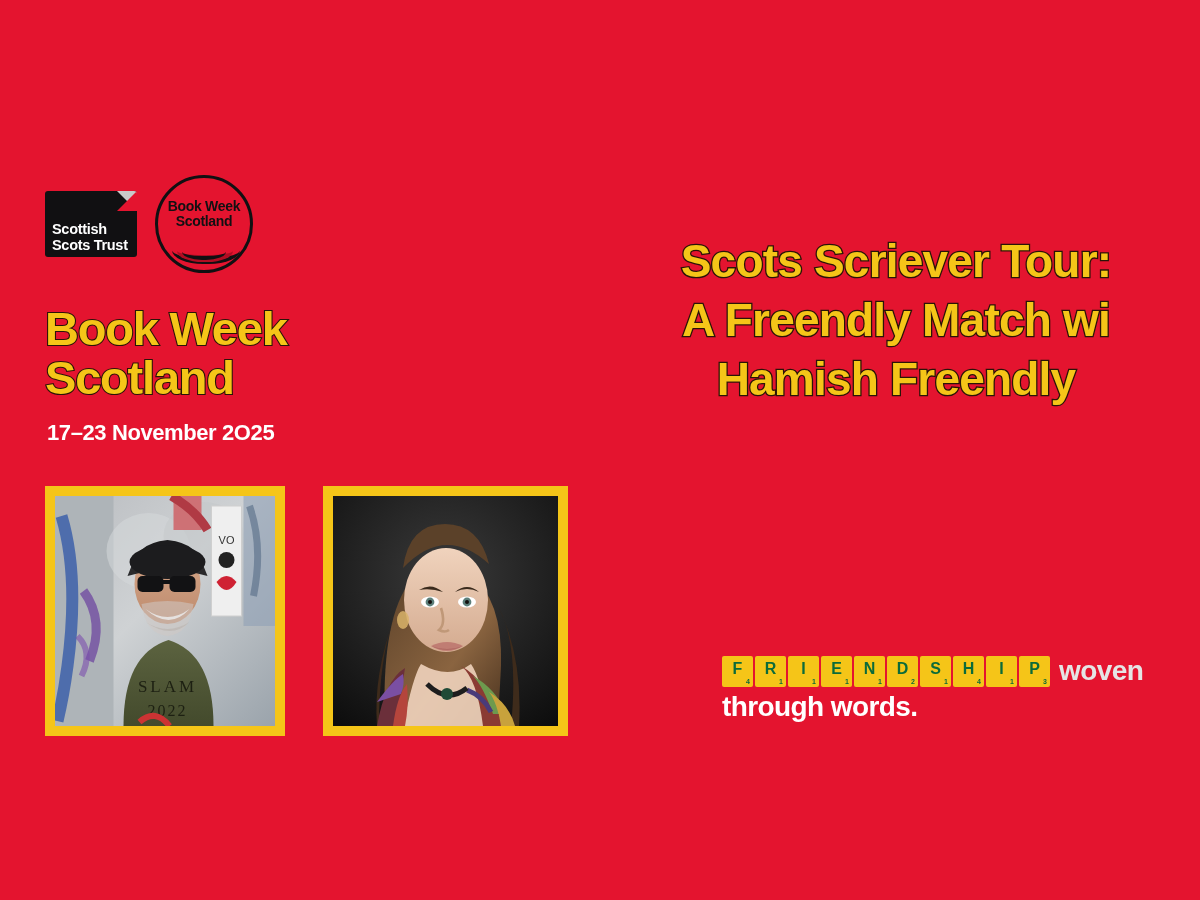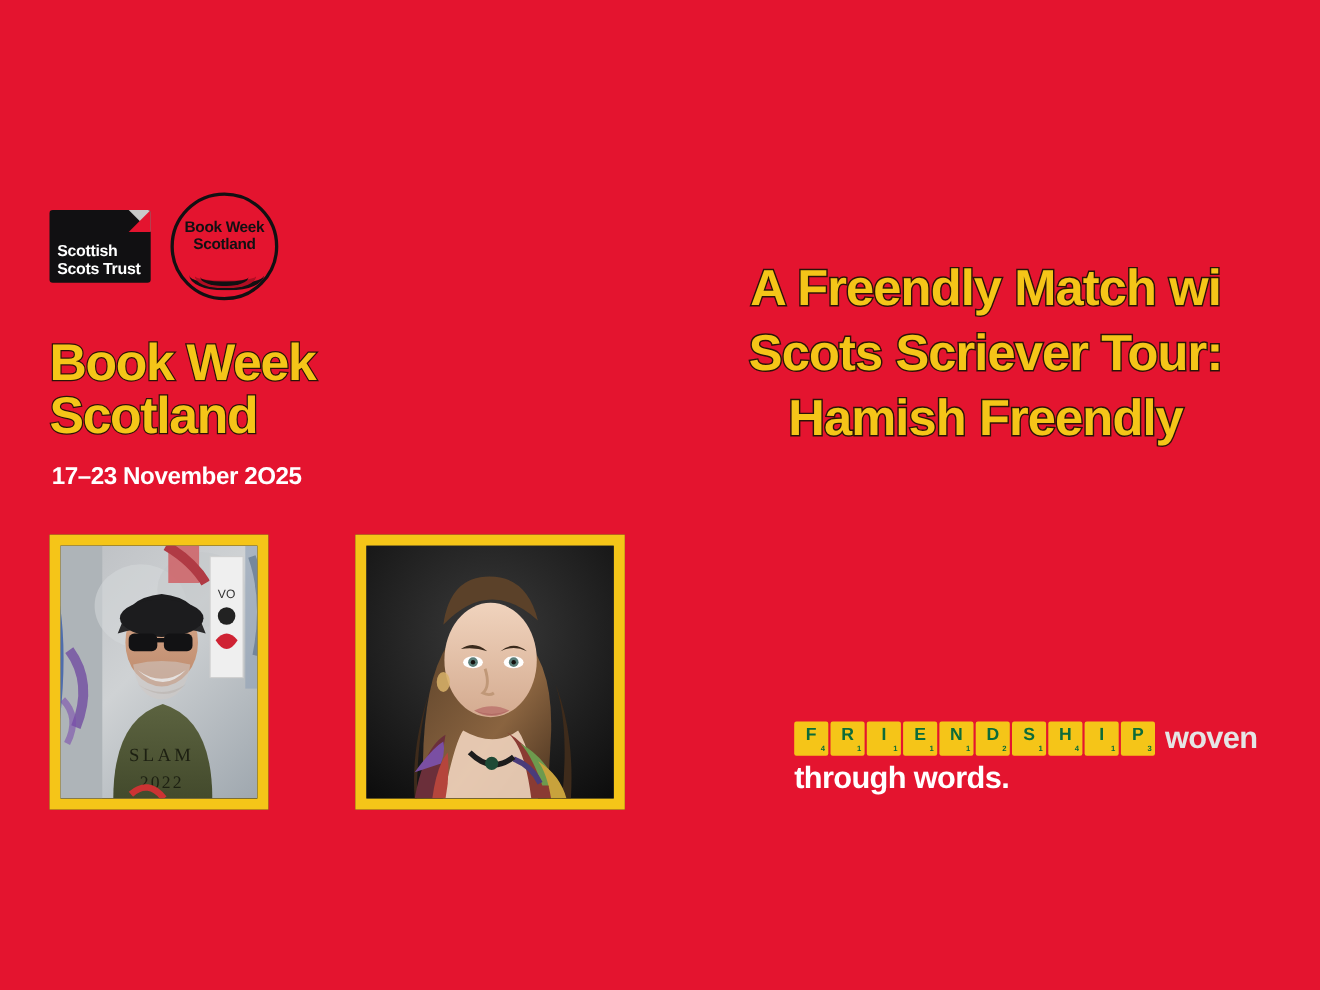--- a/index.html
+++ b/index.html
@@ -85,21 +85,21 @@
     color:#ffffff; font-size:22px; font-weight:bold; letter-spacing:-0.4px;
   }
 
   
   .photo-frame {
     position:absolute;
     border:10px solid #F5C518;
     overflow:hidden;
     background:#222;
   }
-  .photo-1 { left:45px; top:486px; width:199px; height:250px; }
+  .photo-1 { left:45px; top:486px; width:240px; height:250px; }
   .photo-2 { left:323px; top:486px; width:245px; height:250px; }
   .photo-frame svg { display:block; width:100%; height:100%; }
 
   
   .event-title {
     position:absolute; left:610px; top:232px; width:572px;
     text-align:center;
     color:#F5C518;
     font-size:46px; font-weight:bold; line-height:1.28;
     letter-spacing:-0.8px;
@@ -264,22 +264,22 @@
       <path d="M150 230 q-6 -48 -22 -60 q26 14 42 60z" fill="#8a3b33"></path>
       <path d="M160 218 q-10 -28 -20 -38 q22 12 34 38z" fill="#6d9a4e"></path>
       <path d="M168 230 q-4 -24 -12 -34 q20 12 26 34z" fill="#c8a23c"></path>
       <path d="M134 194 q16 6 24 22" stroke="#4a3b7a" stroke-width="5" fill="none"></path>
       <path d="M94 188 q20 20 40 4" stroke="#1d1d1d" stroke-width="5" fill="none"></path>
       <circle cx="114" cy="198" r="6" fill="#1f4a36"></circle>
     </svg>
   </div>
 
   <div class="event-title">
+    <div>Scots Scriever Tour:</div>
     <div>A Freendly Match wi</div>
-    <div>Scots Scriever Tour:</div>
     <div>Hamish Freendly</div>
   </div>
 
   <div class="tagline">
     <div class="tagline-row1">
       <div class="tiles" id="tiles">
           <div class="tile">
             <span class="letter">F</span>
             <span class="pts">4</span>
           </div>

